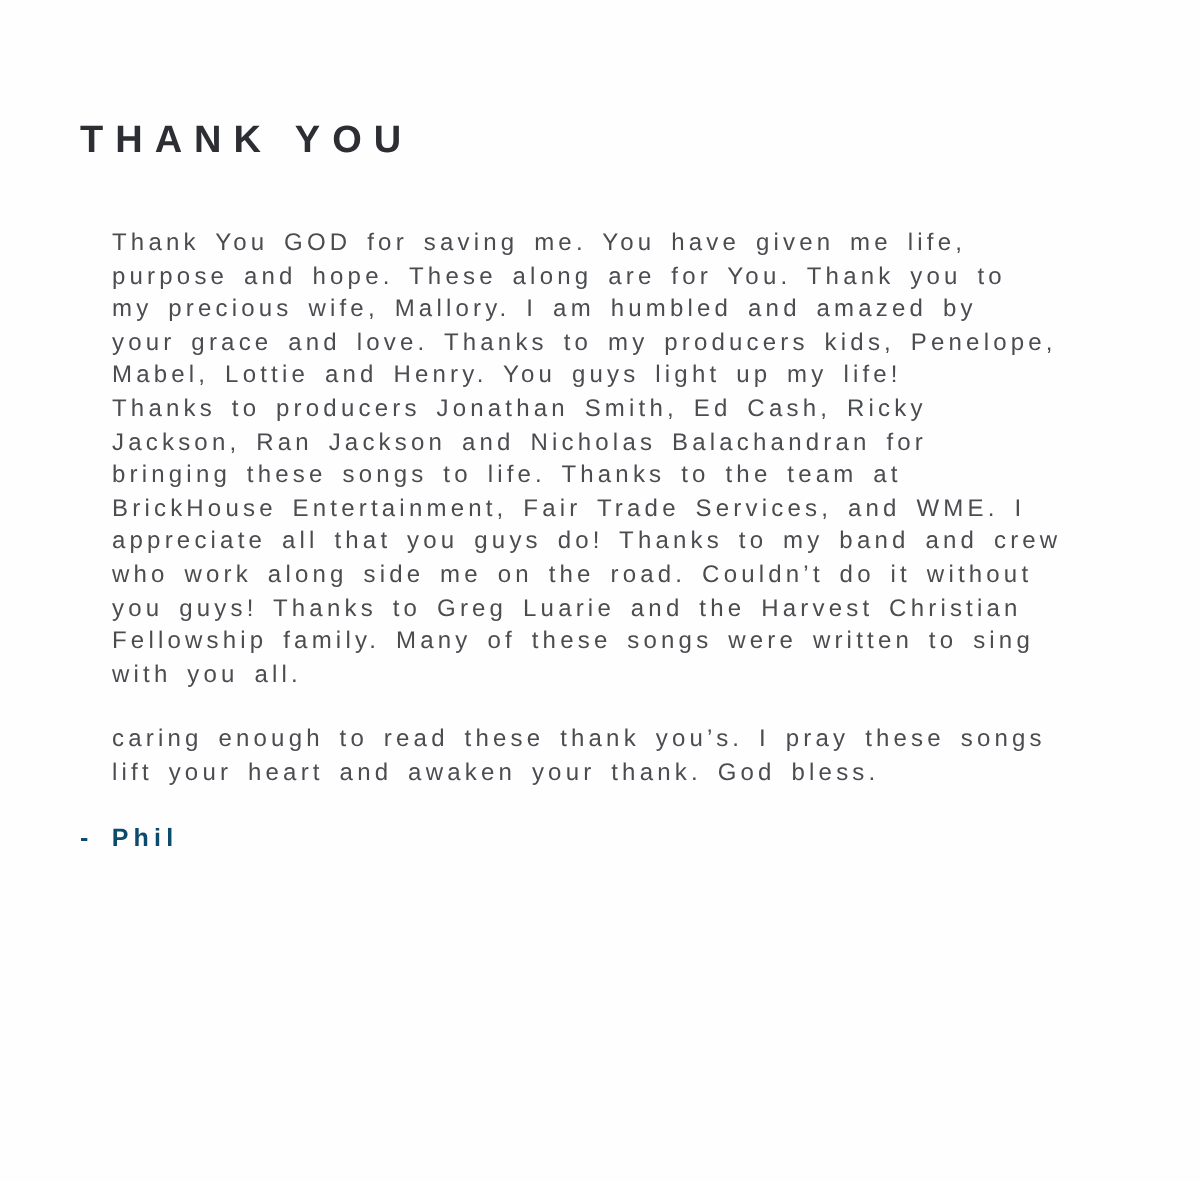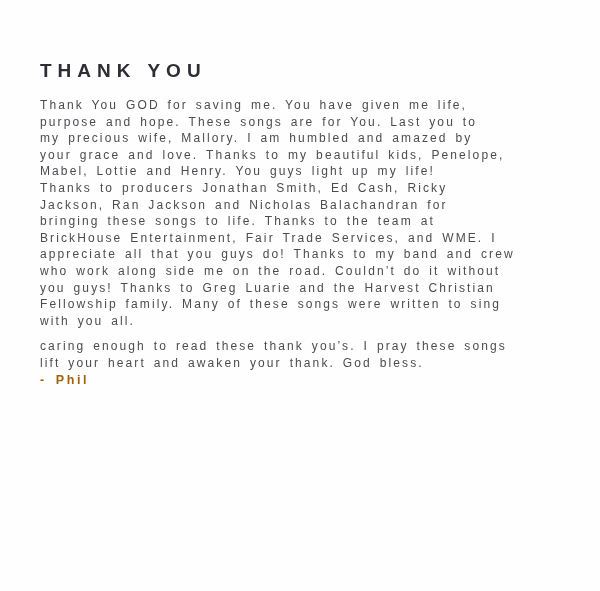--- a/index.html
+++ b/index.html
@@ -26,57 +26,57 @@
     color: #2d2e33;
     white-space: nowrap;
   }
   .content {
     position: absolute;
     left: 40px;
     top: 97px;
     width: 540px;
   }
   .para {
-    margin: 0;
+    margin: 16px;
   }
   .para-2 {
     margin-top: 9px;
   }
   .text-line {
     font-size: 12px;
     line-height: 16.6px;
     letter-spacing: 2.1px;
     word-spacing: 2.5px;
     color: #4b4c50;
     white-space: nowrap;
   }
   .signature {
     font-size: 12.5px;
     line-height: 16.6px;
     font-weight: 700;
     letter-spacing: 2.6px;
     word-spacing: 3px;
-    color: #a16207;
+    color: #0c4a6e;
     white-space: nowrap;
   }
 </style>
 </head>
 <body>
 
 <div class="page">
 
   <h1 class="page-title">THANK YOU</h1>
 
   <div class="content">
 
     <div class="para">
       <div class="text-line">Thank You GOD for saving me. You have given me life,</div>
-      <div class="text-line">purpose and hope. These songs are for You. Last you to</div>
+      <div class="text-line">purpose and hope. These along are for You. Thank you to</div>
       <div class="text-line">my precious wife, Mallory. I am humbled and amazed by</div>
-      <div class="text-line">your grace and love. Thanks to my beautiful kids, Penelope,</div>
+      <div class="text-line">your grace and love. Thanks to my producers kids, Penelope,</div>
       <div class="text-line">Mabel, Lottie and Henry. You guys light up my life!</div>
       <div class="text-line">Thanks to producers Jonathan Smith, Ed Cash, Ricky</div>
       <div class="text-line">Jackson, Ran Jackson and Nicholas Balachandran for</div>
       <div class="text-line">bringing these songs to life. Thanks to the team at</div>
       <div class="text-line">BrickHouse Entertainment, Fair Trade Services, and WME. I</div>
       <div class="text-line">appreciate all that you guys do! Thanks to my band and crew</div>
       <div class="text-line">who work along side me on the road. Couldn’t do it without</div>
       <div class="text-line">you guys! Thanks to Greg Luarie and the Harvest Christian</div>
       <div class="text-line">Fellowship family. Many of these songs were written to sing</div>
       <div class="text-line">with you all.</div>

